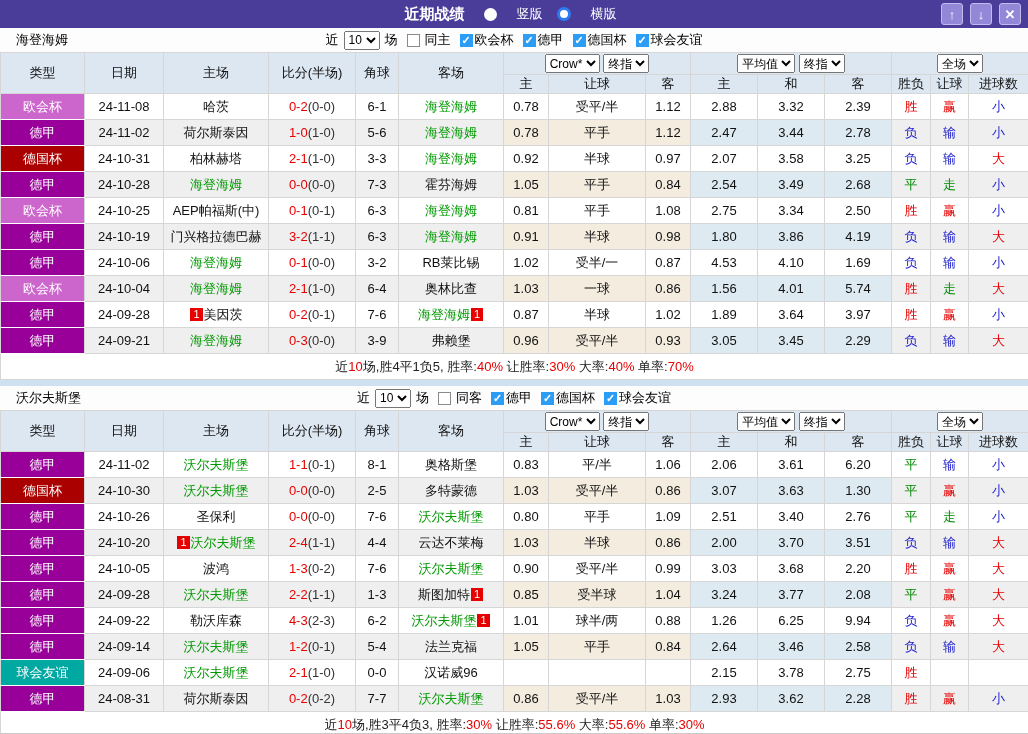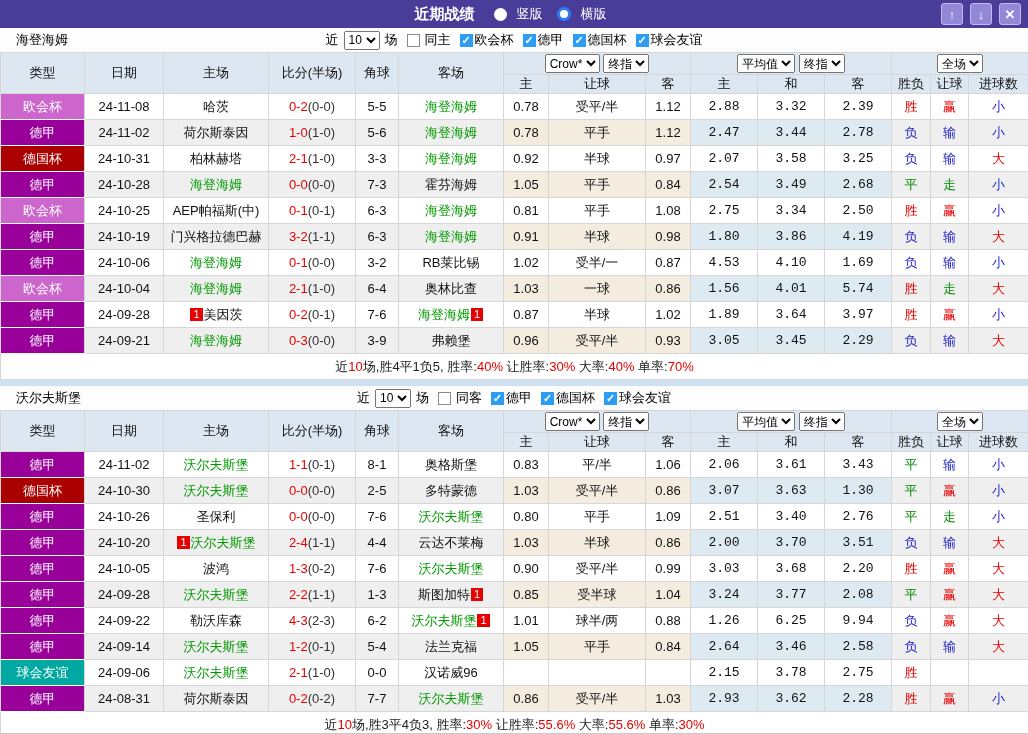--- a/index.html
+++ b/index.html
@@ -2,21 +2,21 @@
 <html><head>
 <meta charset="utf-8">
 <style>
   * { margin:0; padding:0; box-sizing:border-box; }
   body { background:#888; font-family:"Liberation Sans", sans-serif; }
   .app { width:1028px; height:734px; background:#fff; margin:0 auto; overflow:hidden; border-bottom:1px solid #c9c9c9; }
 
   
   .topbar { height:28px; background:#4a3d99; display:flex; align-items:center; justify-content:center; position:relative; color:#fff; }
   .topbar .title { font-weight:bold; font-size:15px; margin-right:12px;font-family:Liberation Mono, monospace; }
-  .radio-item { display:inline-flex; align-items:center; gap:10px; font-size:13px; margin:0 7px; cursor:pointer; }
+  .radio-item { display:inline-flex; align-items:center; gap:20px; font-size:13px; margin:0 7px; cursor:pointer; }
   .r-plain { width:13px; height:13px; border-radius:50%; background:#fff; display:inline-block; }
   .r-ring  { width:14px; height:14px; border-radius:50%; background:#fff; border:3px solid #2e7bf0; display:inline-block; }
   .winbtns { position:absolute; right:7px; top:3px; display:flex; gap:7px; }
   .winbtn { width:22px; height:22px; background:#9387d7; border:1px solid #c3baef; border-radius:3px; color:#fff; font-size:13px; font-weight:bold; display:flex; align-items:center; justify-content:center; cursor:pointer; }
 
   
   .filter-row { height:24px; position:relative; display:flex; align-items:center; font-size:13px; color:#000; background:#fdfdfd; }
   .team-name { position:absolute; left:16px; font-size:13px; }
   .filter-center { margin:0 auto; display:flex; align-items:center; gap:3px; }
   .filter-center select { font-size:12px; height:19px; margin:0 2px; }
@@ -30,21 +30,21 @@
   thead th { background:#dde7f2; font-weight:normal; color:#111; }
   thead tr.h1 th { height:22px; }
   thead tr.h2 th { height:19px; }
   thead select { font-size:12px; height:19px; }
   tbody td { height:26px; color:#111; }
   tbody tr:nth-child(odd)  td { background:#fff; }
   tbody tr:nth-child(even) td { background:#efefef; }
   tbody td.league { color:#fff; border-bottom:1px solid #fff; border-top:1px solid #fff; }
   tbody td.odds { background:#fdf8f0;margin-top:48px; }
   tbody tr:nth-child(even) td.odds { background:#f3ecdf; }
-  tbody td.avg { background:#e8f3fa;font-family:Liberation Mono, monospace; }
+  tbody td.avg { background:#e8f3fa; }
   tbody tr:nth-child(even) td.avg { background:#deeaf2; }
   .sc { color:#e60000; }
   .half { color:#333; }
   .team-g { color:#009900; }
   .badge1 { display:inline-block; background:#e60000; color:#fff; font-size:11px; line-height:13px; padding:0 3px; margin:0 1px; vertical-align:1px; }
   .summary td { height:26px; background:#fff; font-size:13px; color:#222; }
   .summary .red { color:#e60000; }
   .sep { height:6px; background:#cfe0f1; }
   .red-t { color:#e60000; } .blue-t { color:#2222cc; } .green-t { color:#008800; }
 </style>
@@ -146,21 +146,21 @@
         <th>让球</th>
         <th>进球数</th>
       </tr>
     </thead>
     <tbody>
           <tr>
       <td class="league" style="background:#cc66cc">欧会杯</td>
       <td>24-11-08</td>
       <td><span class="">哈茨</span></td>
       <td><span class="sc">0-2</span><span class="half">(0-0)</span></td>
-      <td>5-5</td>
+      <td>6-1</td>
       <td><span class="team-g">海登海姆</span></td>
       <td class="odds">0.78</td>
       <td class="odds">受平/半</td>
       <td class="odds">1.12</td>
       <td class="avg">2.88</td>
       <td class="avg">3.32</td>
       <td class="avg">2.39</td>
       <td><span class="red-t">胜</span></td>
       <td><span class="red-t">赢</span></td>
       <td><span class="blue-t">小</span></td>
@@ -406,21 +406,21 @@
       <td>24-11-02</td>
       <td><span class="team-g">沃尔夫斯堡</span></td>
       <td><span class="sc">1-1</span><span class="half">(0-1)</span></td>
       <td>8-1</td>
       <td><span class="">奥格斯堡</span></td>
       <td class="odds">0.83</td>
       <td class="odds">平/半</td>
       <td class="odds">1.06</td>
       <td class="avg">2.06</td>
       <td class="avg">3.61</td>
-      <td class="avg">3.43</td>
+      <td class="avg">6.20</td>
       <td><span class="green-t">平</span></td>
       <td><span class="blue-t">输</span></td>
       <td><span class="blue-t">小</span></td>
     </tr>
           <tr>
       <td class="league" style="background:#aa0000">德国杯</td>
       <td>24-10-30</td>
       <td><span class="team-g">沃尔夫斯堡</span></td>
       <td><span class="sc">0-0</span><span class="half">(0-0)</span></td>
       <td>2-5</td>

